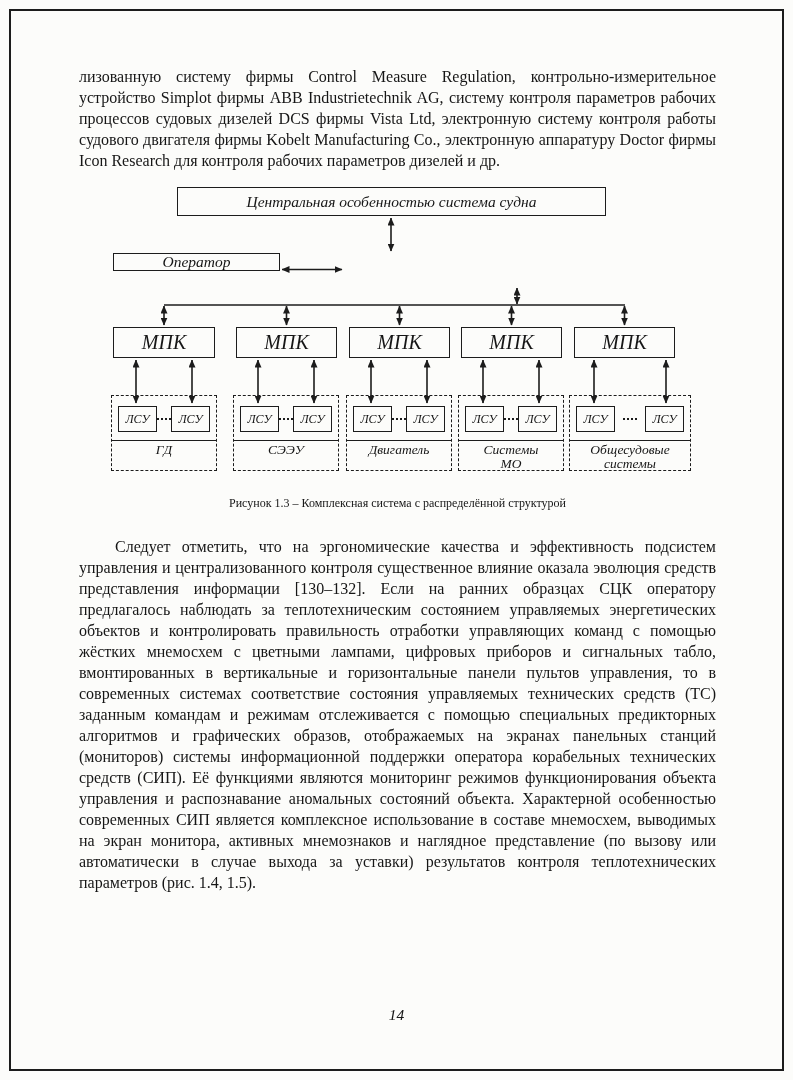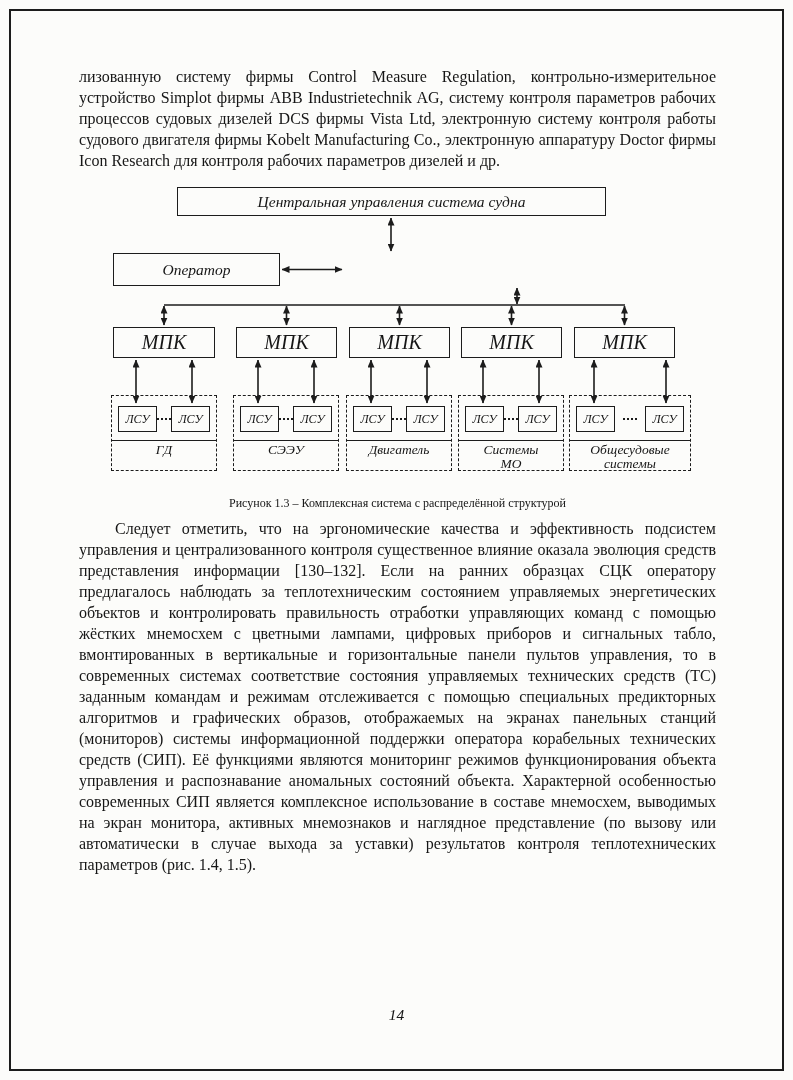--- a/index.html
+++ b/index.html
@@ -19,21 +19,21 @@
   }
   .content {
     position: absolute;
     left: 79px; top: 66px; width: 637px;
   }
   .para {
     font-size: 16px; line-height: 21px;
     text-align: justify;
     margin: 0;
   }
-  .para.indent { text-indent: 36px; margin-top: 4px; }
+  .para.indent { text-indent: 36px; margin-top: 22px; }
 
   
   .diagram {
     position: relative;
     width: 635px; height: 290px;
     margin-top: 16px;
     font-style: italic;
   }
   .dbox {
     position: absolute;
@@ -128,23 +128,23 @@
       <line x1="179" y1="173" x2="179" y2="216" marker-start="url(#ah)" marker-end="url(#ah)"></line>
       <line x1="235" y1="173" x2="235" y2="216" marker-start="url(#ah)" marker-end="url(#ah)"></line>
       <line x1="292" y1="173" x2="292" y2="216" marker-start="url(#ah)" marker-end="url(#ah)"></line>
       <line x1="348" y1="173" x2="348" y2="216" marker-start="url(#ah)" marker-end="url(#ah)"></line>
       <line x1="404" y1="173" x2="404" y2="216" marker-start="url(#ah)" marker-end="url(#ah)"></line>
       <line x1="460" y1="173" x2="460" y2="216" marker-start="url(#ah)" marker-end="url(#ah)"></line>
       <line x1="515" y1="173" x2="515" y2="216" marker-start="url(#ah)" marker-end="url(#ah)"></line>
       <line x1="587" y1="173" x2="587" y2="216" marker-start="url(#ah)" marker-end="url(#ah)"></line>
     </svg>
 
-    <div class="dbox" style="left:98px; top:0; width:429px; height:29px;">Центральная управления система судна</div>
-
-    <div class="dbox" style="left:34px; top:66px; width:167px; height:33px;">Оператор</div>
+    <div class="dbox" style="left:98px; top:0; width:429px; height:29px;">Центральная особенностью система судна</div>
+
+    <div class="dbox" style="left:34px; top:66px; width:167px; height:18px;">Оператор</div>
 
 
     <div class="dbox mpk" style="left:34px;  top:140px; width:102px; height:31px;">МПК</div>
     <div class="dbox mpk" style="left:157px; top:140px; width:101px; height:31px;">МПК</div>
     <div class="dbox mpk" style="left:270px; top:140px; width:101px; height:31px;">МПК</div>
     <div class="dbox mpk" style="left:382px; top:140px; width:101px; height:31px;">МПК</div>
     <div class="dbox mpk" style="left:495px; top:140px; width:101px; height:31px;">МПК</div>
 
     <div class="group" style="left:32px; width:106px;">
       <div class="lsu lsu-left">ЛСУ</div>

